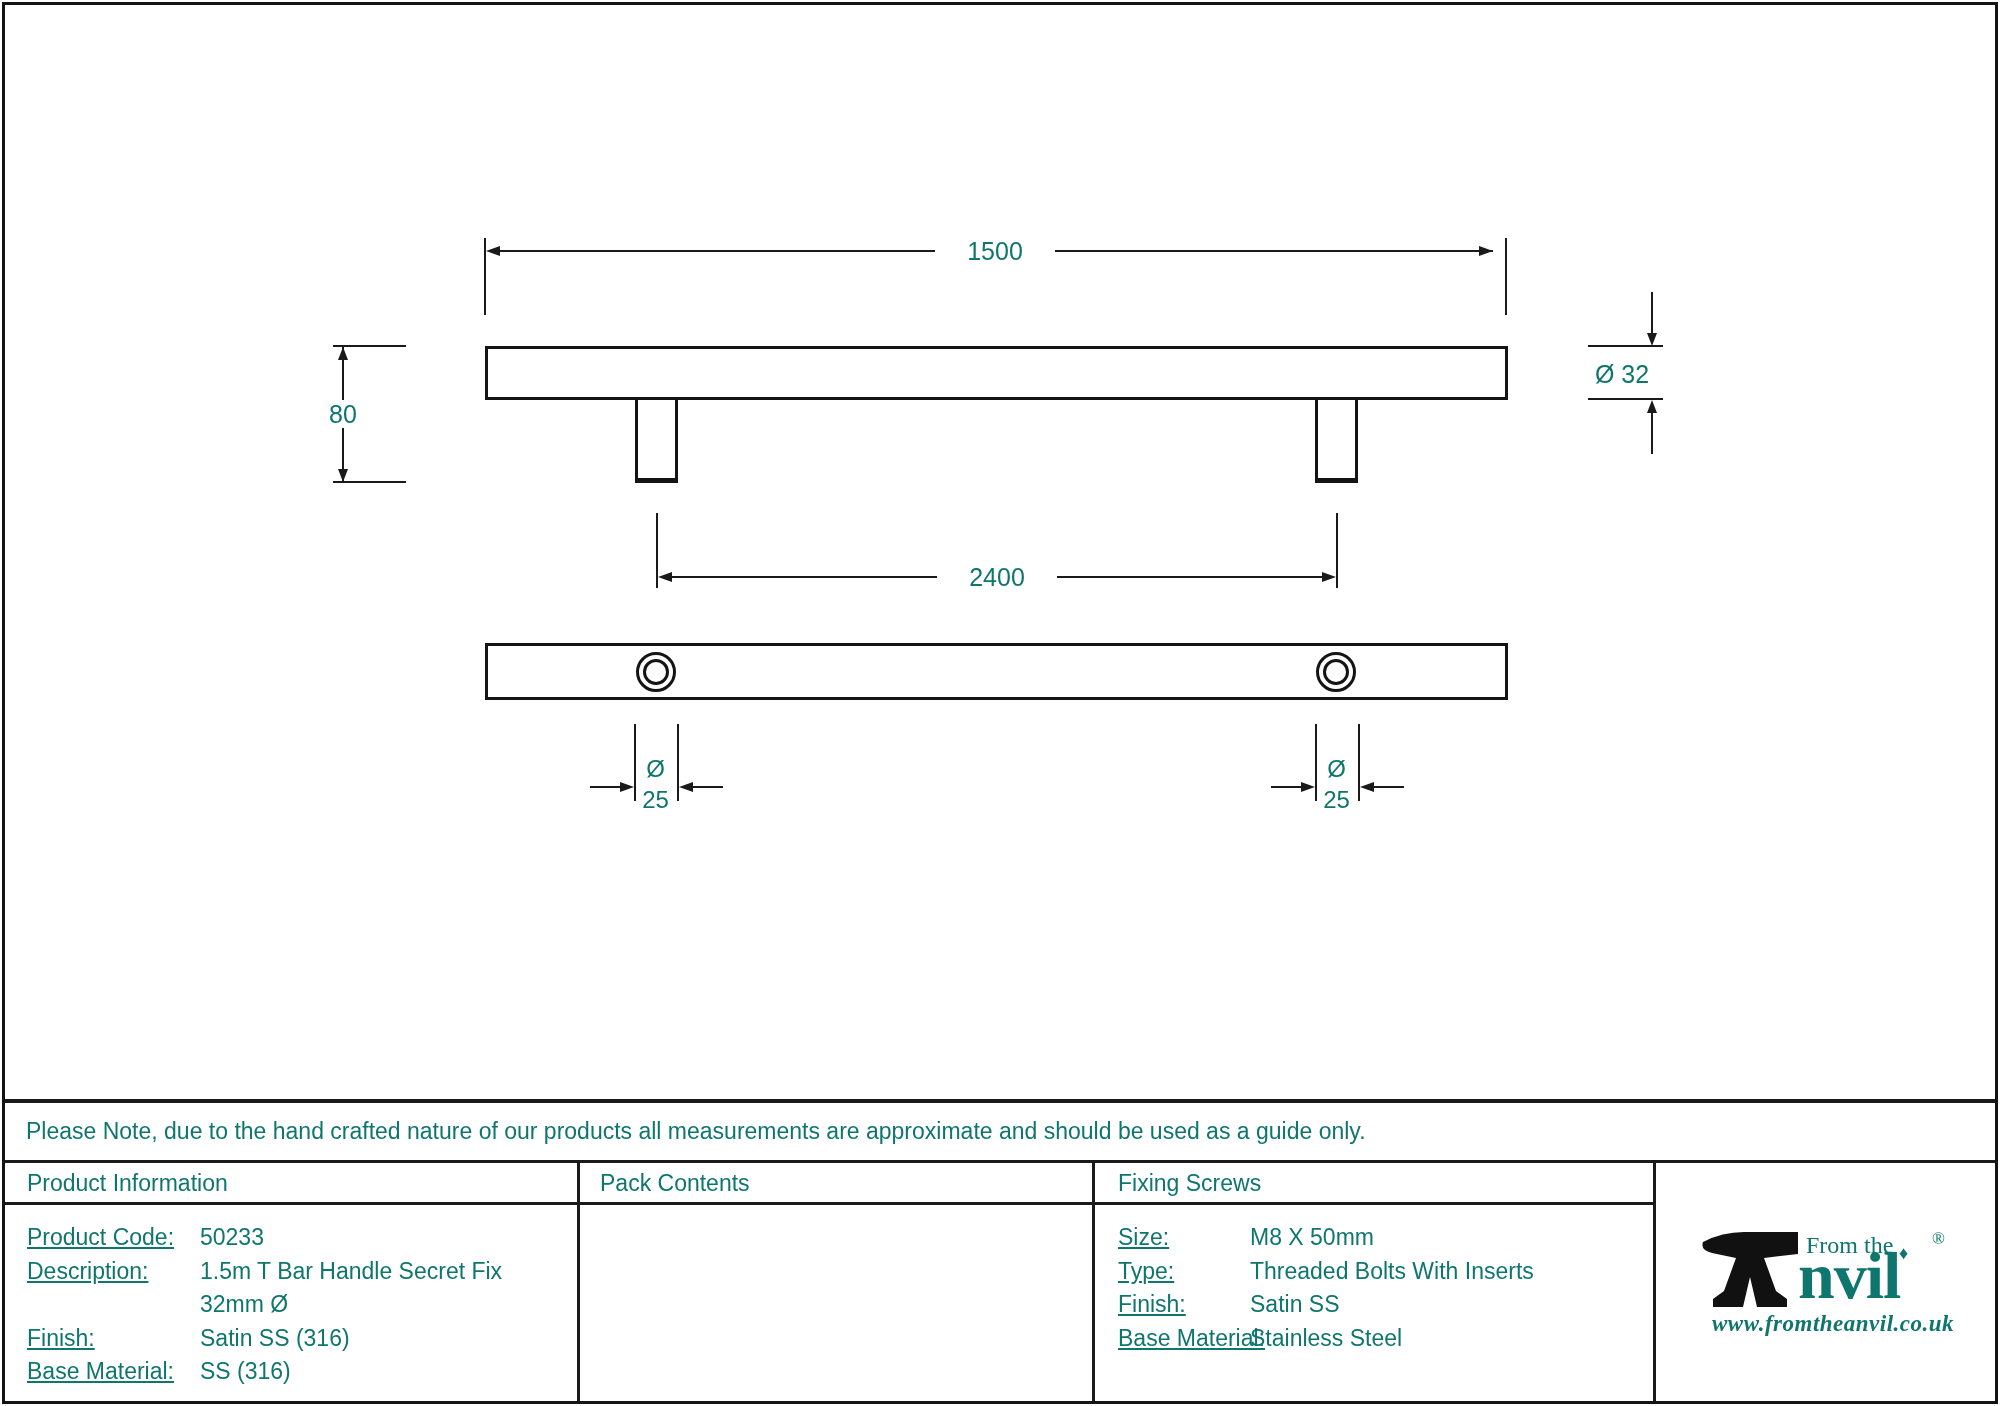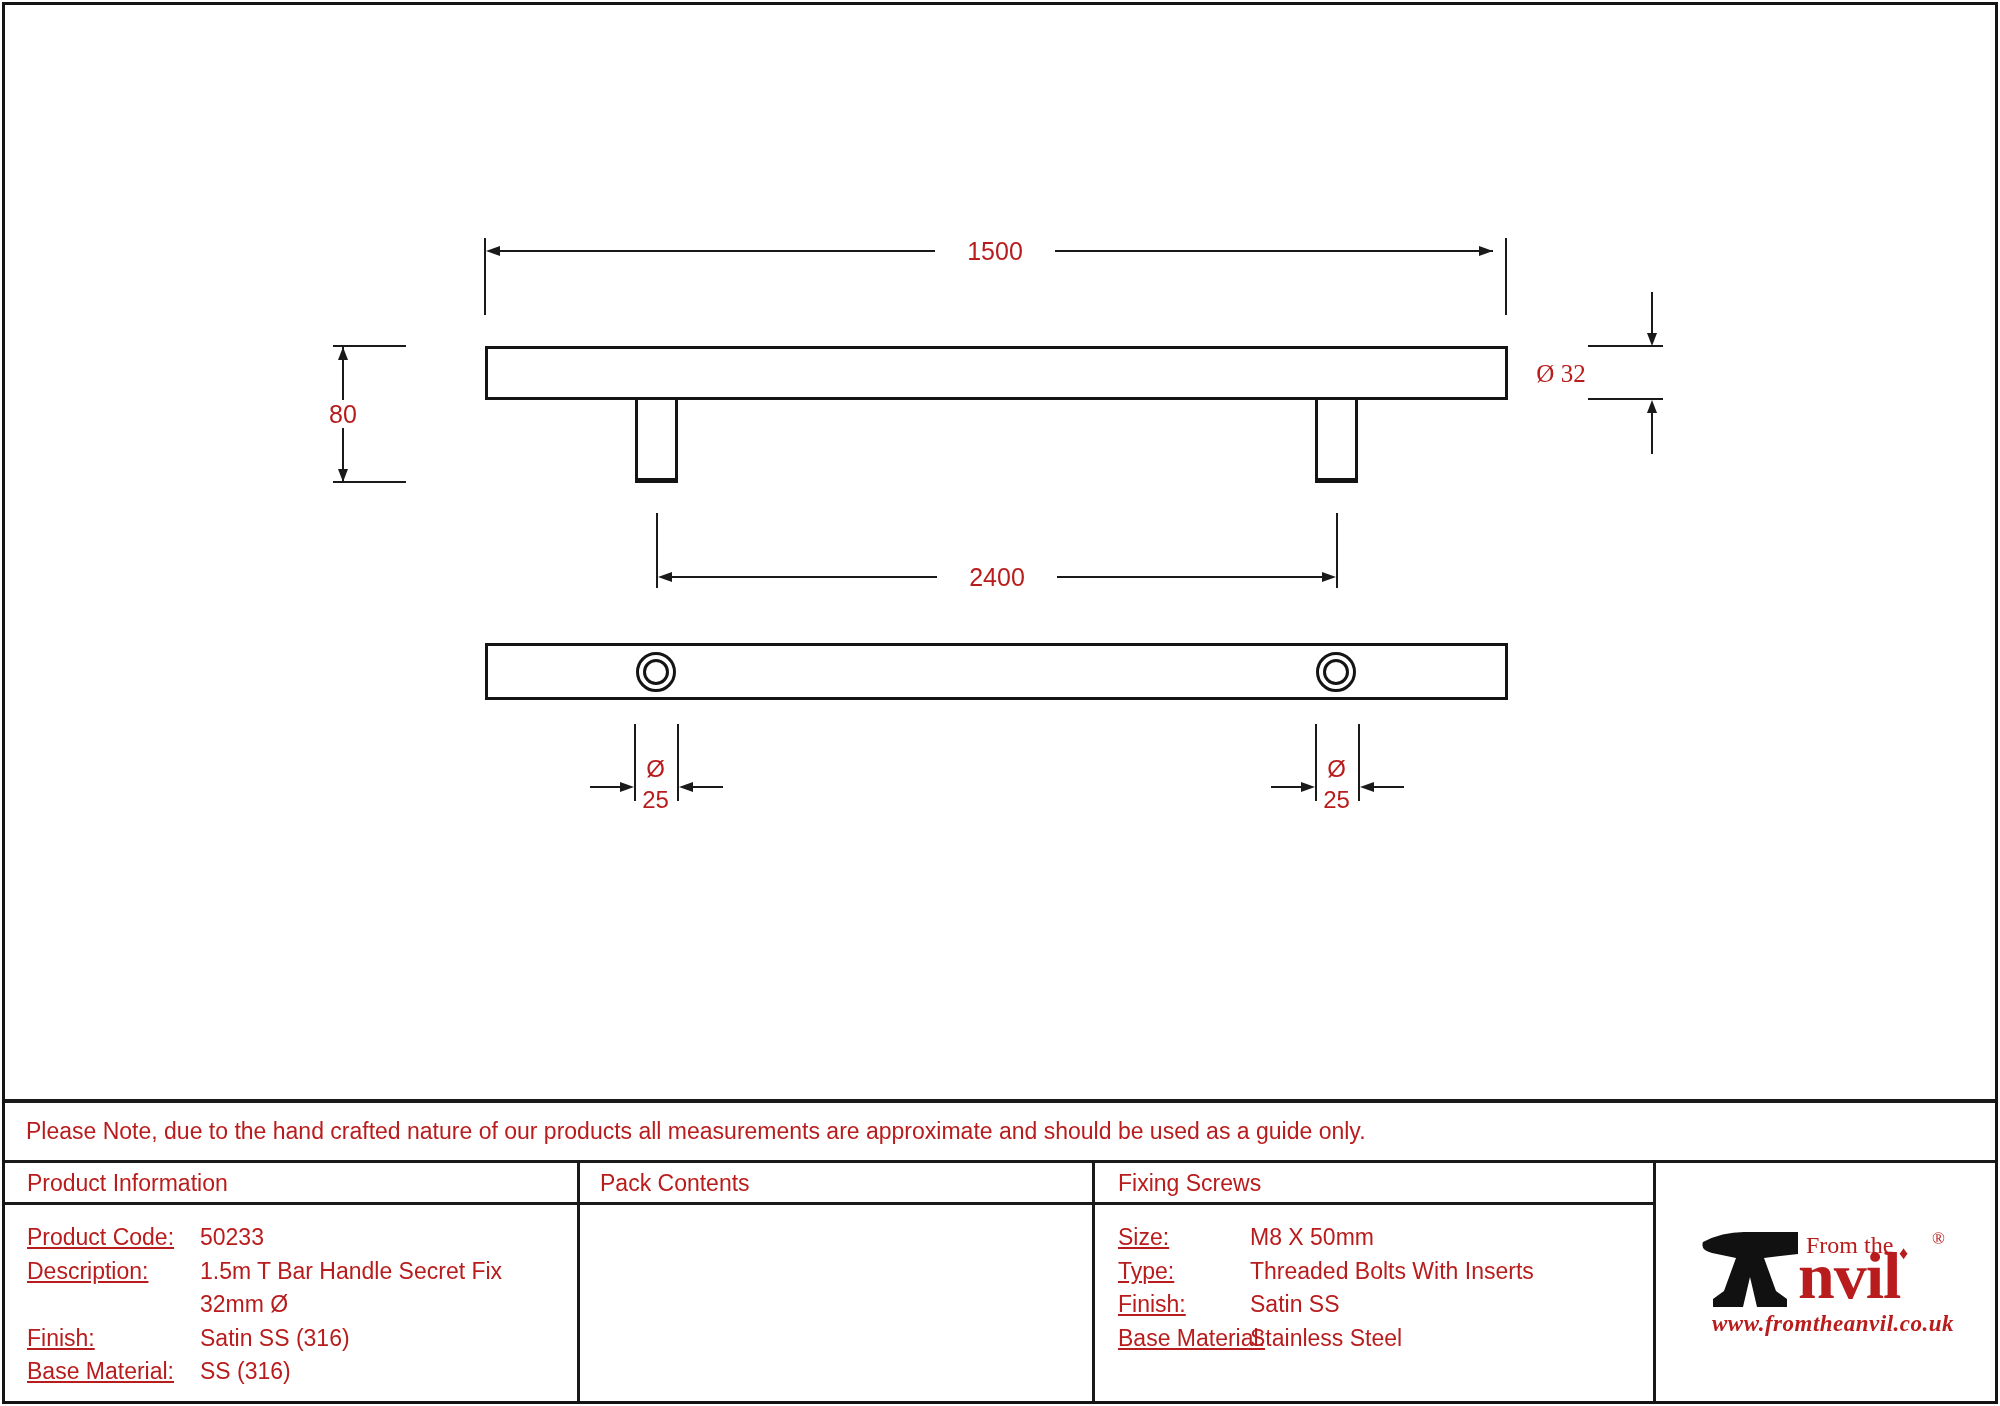--- a/index.html
+++ b/index.html
@@ -1,17 +1,17 @@
 <!DOCTYPE html>
 <html><head>
 <meta charset="utf-8">
 <style>
   html,body{margin:0;padding:0;background:#888;}
   .canvas{position:relative;width:2000px;height:1406px;background:#fff;overflow:hidden;
-          font-family:"Liberation Sans",sans-serif;color:#b91c1c;}
+          font-family:"Liberation Sans",sans-serif;color:#0f766e;}
   .page-border{position:absolute;inset:2px;border:3px solid #141414;}
   .ln{position:absolute;background:#1a1a1a;}
   .box{position:absolute;border:3px solid #141414;background:#fff;box-sizing:border-box;}
   .leg{position:absolute;box-sizing:border-box;background:#fff;
        border-left:3px solid #141414;border-right:3px solid #141414;border-bottom:5px solid #141414;}
   .circle{position:absolute;border-radius:50%;box-sizing:border-box;background:#fff;}
   .dim-label{position:absolute;display:flex;align-items:center;justify-content:center;
              font-size:25px;background:#fff;white-space:nowrap;}
   .dim-label.nobg{background:transparent;}
   .tri{position:absolute;width:0;height:0;}
@@ -59,21 +59,21 @@
   <div class="tri up" style="left:338px;top:347px;"></div>
   <div class="tri down" style="left:338px;top:469px;"></div>
   <div class="dim-label" style="left:316px;top:400px;width:54px;height:28px;">80</div>
 
   <div class="ln" style="left:1588px;top:345px;width:75px;height:2px;"></div>
   <div class="ln" style="left:1588px;top:398px;width:75px;height:2px;"></div>
   <div class="ln" style="left:1651px;top:292px;width:2px;height:42px;"></div>
   <div class="tri down" style="left:1647px;top:333px;"></div>
   <div class="tri up" style="left:1647px;top:400px;"></div>
   <div class="ln" style="left:1651px;top:412px;width:2px;height:42px;"></div>
-  <div class="dim-label nobg" style="left:1513px;top:360px;width:96px;height:28px;font-family:Liberation Serif, serif;">Ø 32</div>
+  <div class="dim-label nobg" style="left:1574px;top:360px;width:96px;height:28px;">Ø 32</div>
 
   <div class="ln" style="left:656px;top:513px;width:2px;height:75px;"></div>
   <div class="ln" style="left:1336px;top:513px;width:2px;height:75px;"></div>
   <div class="ln" style="left:670px;top:576px;width:655px;height:2px;"></div>
   <div class="tri left" style="left:658px;top:572px;"></div>
   <div class="tri right" style="left:1322px;top:572px;"></div>
   <div class="dim-label" style="left:937px;top:563px;width:120px;height:28px;">2400</div>
 
   <div class="box" style="left:485px;top:643px;width:1023px;height:57px;"></div>
   <div class="circle" style="left:636px;top:652px;width:40px;height:40px;border:3px solid #141414;"></div>

